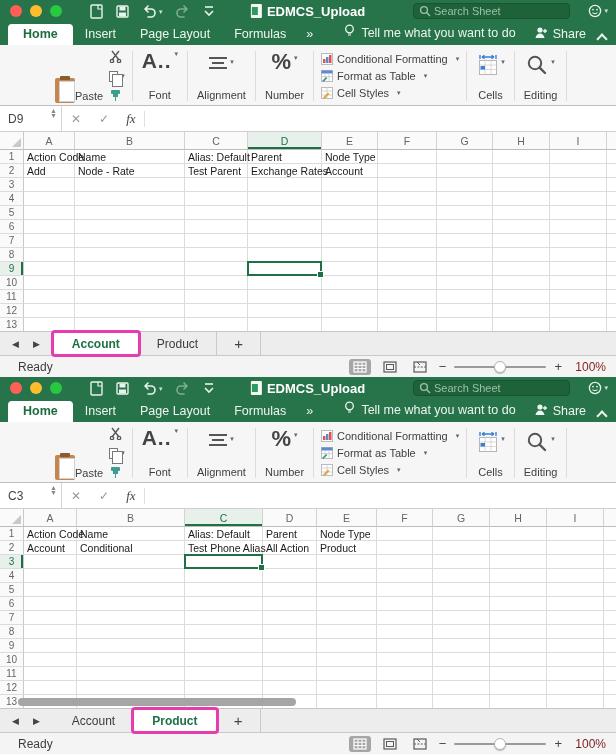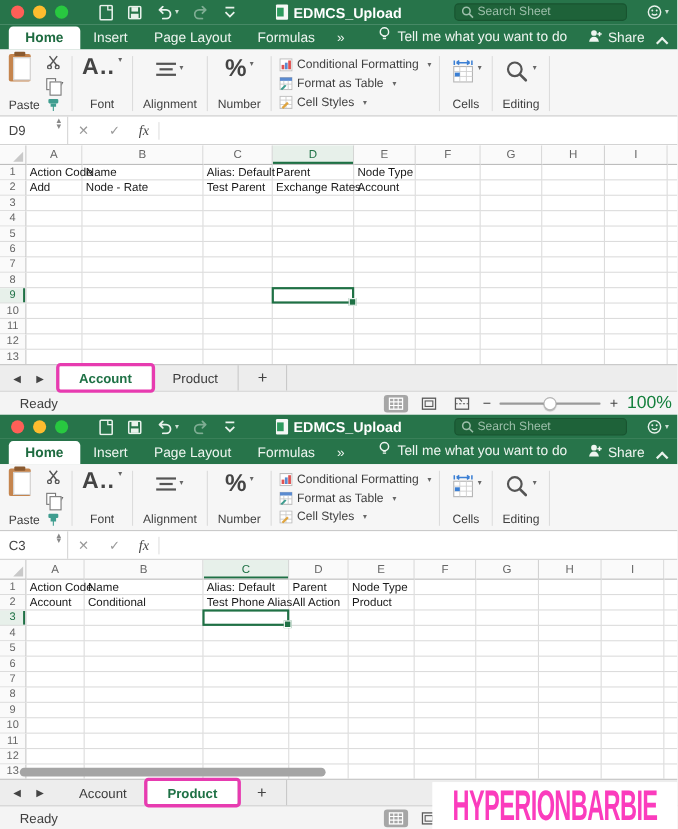--- a/index.html
+++ b/index.html
@@ -35,21 +35,21 @@
   .tellme { margin-left:auto; display:flex; align-items:center; gap:6px; padding-bottom:3px; }
   .share-grp { display:flex; align-items:center; gap:4px; padding:0 10px 3px 18px; }
   .chev-up { width:8px; height:8px; border-left:2px solid #e9f2ec; border-top:2px solid #e9f2ec; transform:rotate(45deg); margin:0 10px 2px 2px; }
 
   
   .ribbon { height:61px; flex:0 0 61px; background:#f6f6f6; border-bottom:1px solid #bfbfbf; display:flex; align-items:stretch; padding:4px 6px 2px 8px; color:#3f3f3f; }
   .rsep { width:1px; background:#dcdcdc; margin:2px 7px; }
   .rgroup { display:flex; flex-direction:column; align-items:center; justify-content:space-between; padding:1px 2px; }
   .rlabel { font-size:11px; color:#3f3f3f; padding-bottom:1px; }
   .paste-grp { display:flex; gap:6px; }
-  .paste-col { display:flex; flex-direction:column; align-items:flex-start; justify-content:space-between; }
+  .paste-col { display:flex; flex-direction:row; align-items:flex-end; justify-content:space-between;margin-left:47px; }
   .clipboard { position:relative; width:20px; height:25px; background:#c5854e; border-radius:2px; }
   .clipboard::before { content:''; position:absolute; left:5px; top:-2px; width:10px; height:4px; background:#8a5a30; border-radius:1px; }
   .clipboard::after { content:''; position:absolute; left:4px; top:3px; width:14px; height:19px; background:#fff; border:1px solid #d0d0d0; }
   .mini-col { display:flex; flex-direction:column; justify-content:space-between; padding:1px 0; }
   .mini-row { display:flex; align-items:center; font-size:11px; height:13px; }
   .copy-ic { position:relative; width:9px; height:11px; border:1px solid #777; background:#fff; }
   .copy-ic::after { content:''; position:absolute; left:2px; top:2px; width:9px; height:11px; border:1px solid #777; background:#fff; }
   .bigic { display:flex; align-items:flex-start; height:30px; }
   .font-A { font-size:21px; font-weight:bold; color:#444; line-height:1; letter-spacing:1px; }
   .align-ic { display:flex; flex-direction:column; gap:3px; margin-top:7px; }
@@ -96,21 +96,21 @@
   .tab-add { display:flex; align-items:center; justify-content:center; width:44px; border-right:1px solid #c9c9c9; font-size:15px; color:#444; }
   .tabs-fill { flex:1; }
 
   
   .statusbar { height:22px; flex:0 0 22px; background:#f4f4f4; border-top:1px solid #cacaca; display:flex; align-items:center; font-size:12px; color:#3d3d3d; padding:0 10px 0 18px; }
   .sb-right { margin-left:auto; display:flex; align-items:center; gap:8px; }
   .viewbtn { width:22px; height:16px; display:flex; align-items:center; justify-content:center; border-radius:3px; }
   .viewbtn.pressed { background:#a6a6a6; }
   .zoomtrack { position:relative; width:92px; height:2px; background:#9a9a9a; border-radius:1px; }
   .zoomthumb { position:absolute; left:50%; top:50%; transform:translate(-50%,-50%); width:12px; height:12px; border-radius:50%; background:#fff; border:1px solid #b5b5b5; box-shadow:0 1px 1px rgba(0,0,0,.25); }
-  .zoompct { font-size:16px; color:#15803d; width:36px; text-align:right; }
+  .zoompct { font-size:12px; color:#7f1d1d; width:36px; text-align:right; }
   .pm { font-size:13px; color:#444; }
 
   
   .watermark { position:absolute; right:0; bottom:0; width:223px; height:43px; background:#fff; z-index:20; display:flex; align-items:center; justify-content:center; overflow:hidden; }
   .watermark span { font-size:37px; font-weight:bold; color:#fb3cbd; letter-spacing:-1px; transform:scaleX(.58) scaleY(1.05); white-space:nowrap; }
 </style>
 </head>
 <body>
 
 <div id="page">
@@ -980,16 +980,13 @@
           <div class="pm">−</div>
           <div class="zoomtrack">
             <div class="zoomthumb"></div>
           </div>
           <div class="pm">+</div>
           <div class="zoompct">100%</div>
         </div>
       </div>
     </div>
 
-  <div class="watermark">
-    <span>HYPERIONBARBIE</span>
-  </div>
 </div>
 
 </body></html>

